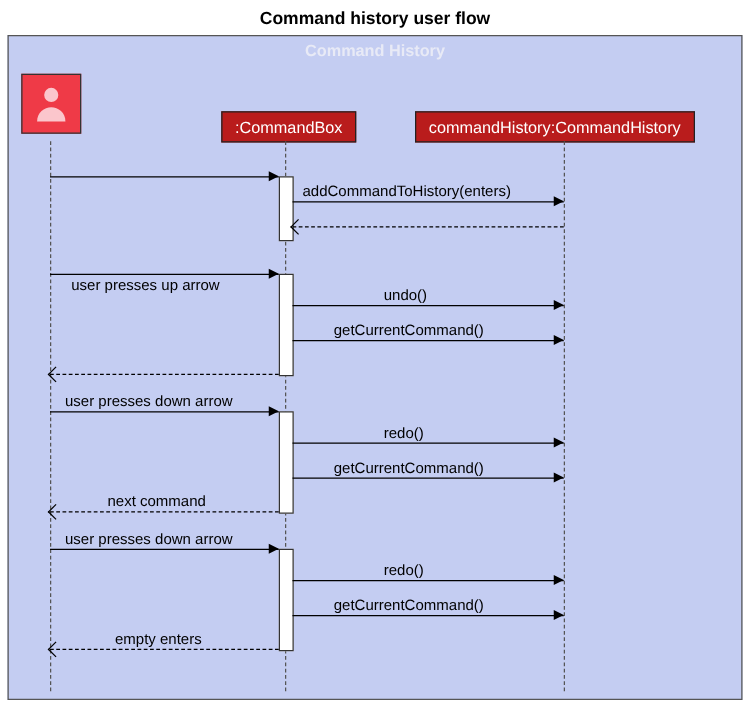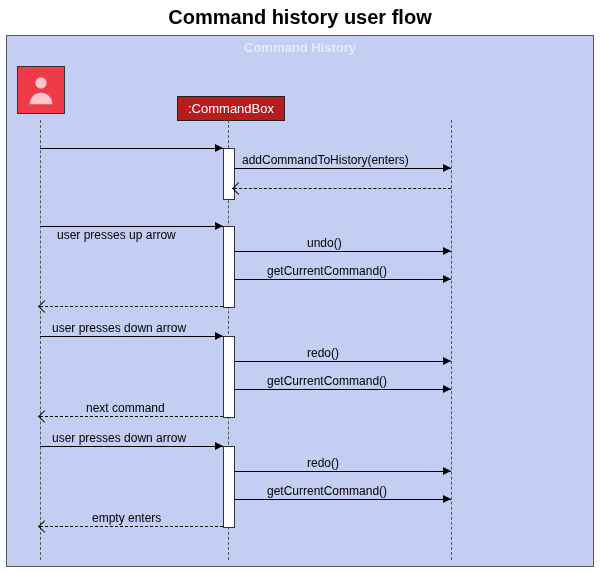--- a/index.html
+++ b/index.html
@@ -5,21 +5,21 @@
   body {
     margin: 0;
     padding: 0;
     font-family: sans-serif;
     background: #fff;
     width: 600px;
   }
   .title {
     text-align: center;
     font-weight: bold;
-    font-size: 20px;
+    font-size: 14px;
     padding: 6px 0;
   }
   .frame {
     position: relative;
     margin: 0 6px 6px 6px;
     background: #c4cdf2;
     border: 1px solid #555;
     height: 530px;
     padding-left: 44px;
   }
@@ -108,20 +108,21 @@
   <div class="frame-label">Command History</div>
 
   <div class="actor">
     <svg viewBox="0 0 24 24">
         <circle cx="12" cy="7" r="4" fill="#fbc6cc"></circle>
         <path d="M4 22c0-5 4-8 8-8s8 3 8 8z" fill="#fbc6cc"></path>
       </svg>
   </div>
 
   <div class="participant p1">:CommandBox</div>
+  <div class="participant p2">commandHistory:CommandHistory</div>
 
   <div class="lifeline ll0"></div>
   <div class="lifeline ll1"></div>
   <div class="lifeline ll2"></div>
 
   <div class="activation" style="top:112px;height:50px"></div>
   <div class="activation" style="top:190px;height:80px"></div>
   <div class="activation" style="top:300px;height:80px"></div>
   <div class="activation" style="top:410px;height:80px"></div>
 

